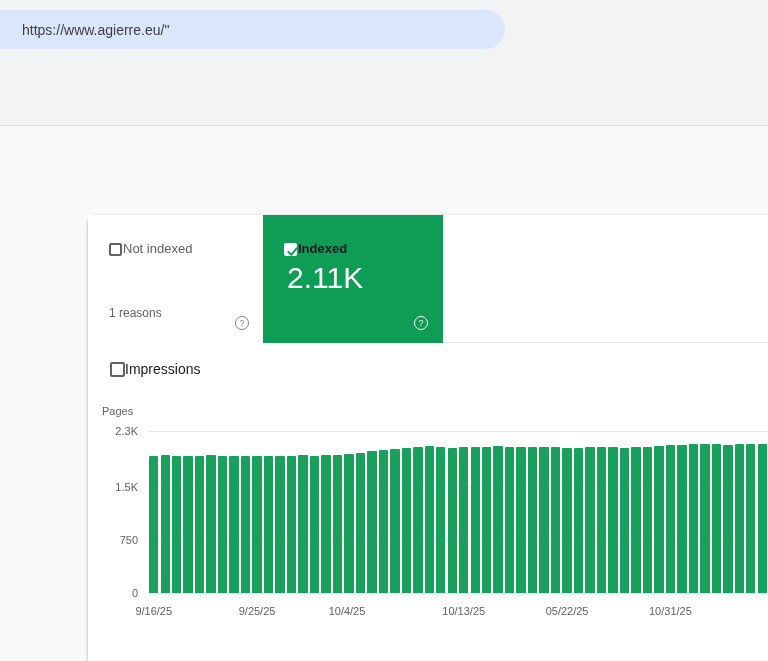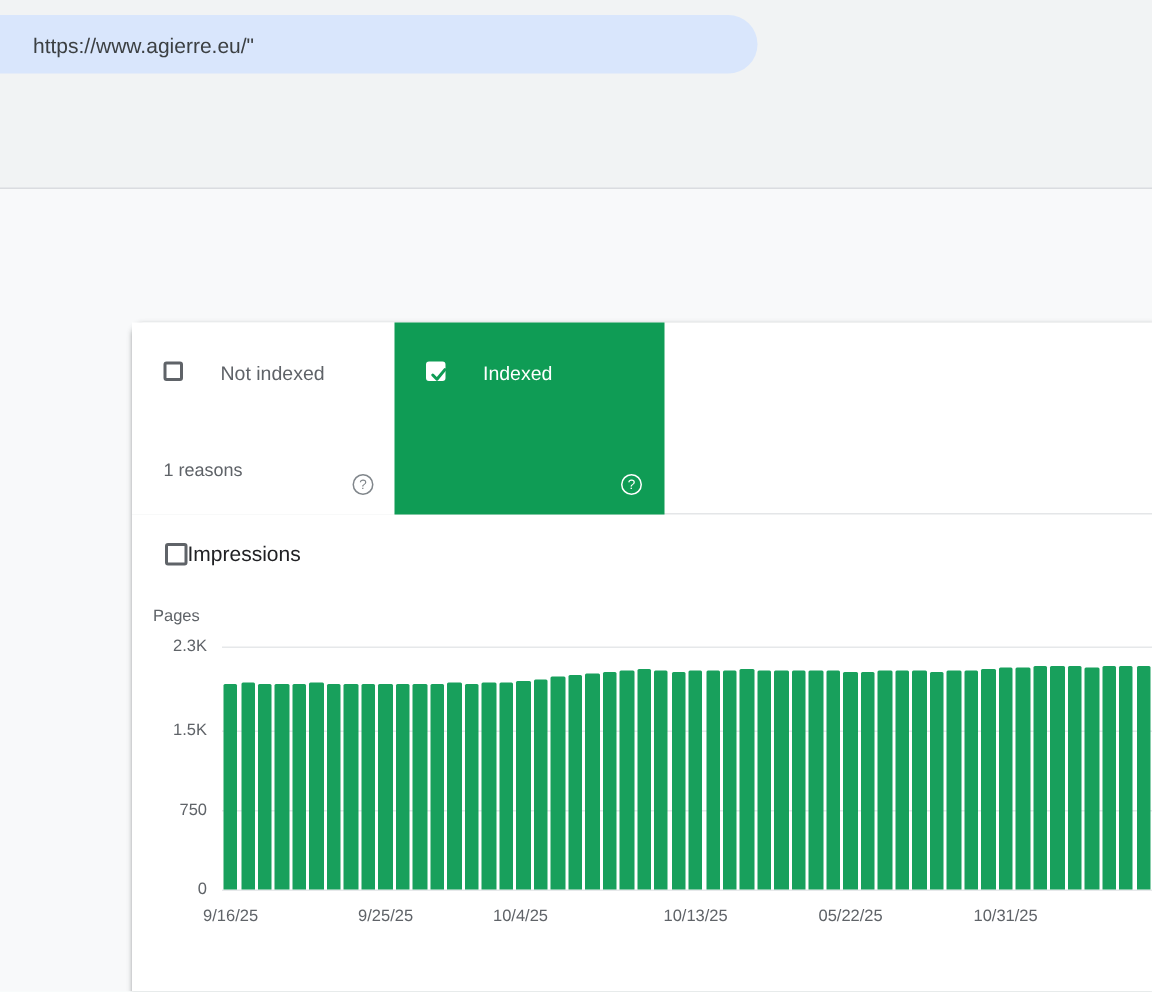--- a/index.html
+++ b/index.html
@@ -19,23 +19,23 @@
   
   .card { position:absolute; left:88px; top:215px; width:680px; height:446px;
           background:#ffffff; border-radius:8px 0 0 0;
           box-shadow:0 1px 2px rgba(60,64,67,.3), 0 1px 3px 1px rgba(60,64,67,.15); }
 
   
   .tiles { position:absolute; top:0; left:0; right:0; height:128px; border-bottom:1px solid #e4e6e8; }
   .tile { position:absolute; top:0; height:128px; cursor:pointer; }
   .tile-not-indexed { left:0; width:175px; background:#fff; }
   .tile-indexed { left:175px; width:180px; color:#fff; }
-  .tile-head { position:absolute; top:26px; left:21px; display:flex; align-items:flex-start; gap:25px; }
+  .tile-head { position:absolute; top:26px; left:21px; display:flex; align-items:flex-end; gap:1px; }
   .tile-label { font-size:13px; color:#5f6368; }
-  .tile-indexed .tile-label { color:#ffffff; }
+  .tile-indexed .tile-label { color:#0f172a;font-weight:bold; }
   .tile-value { position:absolute; top:48px; left:20px; font-size:28px; color:#3c4043; }
   .tile-indexed .tile-value { top:46px; left:24px; font-size:30px; color:#fff; }
   .tile-sub { position:absolute; top:91px; left:21px; font-size:12px; color:#5f6368; }
 
   .cb { width:13px; height:13px; border:2px solid #5f6368; border-radius:2px;
         background:transparent; flex:0 0 auto; position:relative; cursor:pointer; }
   .cb.checked { background:#fff; border-color:#fff; }
   .cb.checked svg { position:absolute; left:0; top:0; width:13px; height:13px; }
   .cb-lg { width:15px; height:15px; border:2px solid #5f6368; border-radius:2px; cursor:pointer; }
 
@@ -88,20 +88,21 @@
 
       <div class="tile tile-indexed" style="background: rgb(15, 156, 85);">
         <div class="tile-head">
           <span class="cb checked">
             <svg viewBox="0 0 13 13">
               <polyline points="2.5,7 5.3,9.8 10.6,3.4" fill="none" stroke="#0f9c55" stroke-width="2" stroke-linecap="round" stroke-linejoin="round"></polyline>
             </svg>
           </span>
           <span class="tile-label">Indexed</span>
         </div>
+        <div class="tile-value">2.11K</div>
         <span class="help on-green">?</span>
       </div>
 
     </div>
 
     <div class="impressions-row">
       <span class="cb-lg"></span>
       <span class="impressions-label">Impressions</span>
     </div>
 

